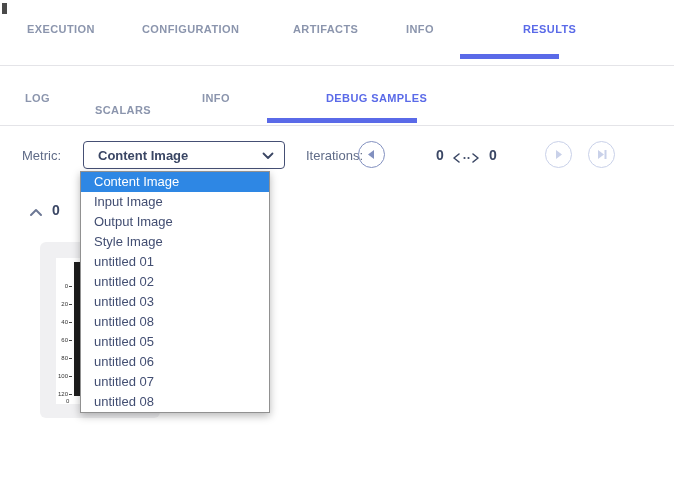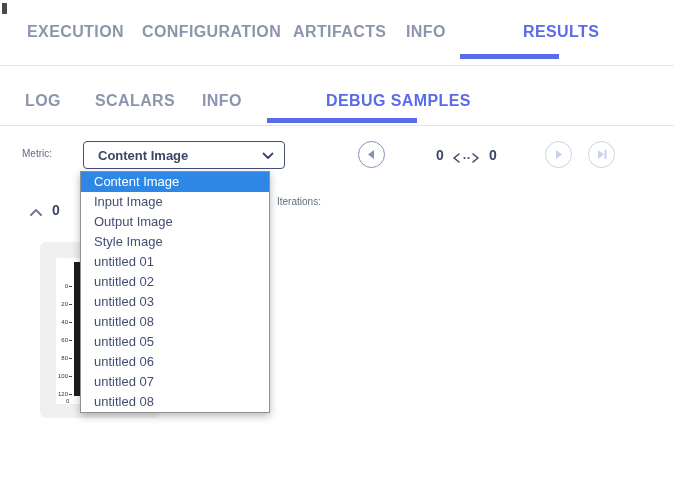--- a/index.html
+++ b/index.html
@@ -3,35 +3,35 @@
 <meta charset="utf-8">
 <style>
   html,body { margin:0; padding:0; background:#fff; }
   .screen {
     position:relative; width:674px; height:479px; background:#ffffff;
     font-family:"Liberation Sans", sans-serif; overflow:hidden;
   }
   .edge-artifact { position:absolute; left:2px; top:3px; width:5px; height:11px; background:#4a4a4a; }
 
   
-  .tab { position:absolute; top:23px; font-size:16px; font-weight:bold;
+  .tab { position:absolute; top:23px; font-size:11px; font-weight:bold;
          letter-spacing:0.4px; color:var(--tab_inactive,#8b95ad); cursor:pointer;text-align:right; }
   .tab.active { color:var(--accent,#5a6ae8);padding-left:38px; }
   .tp1{left:27px;} .tp2{left:142px;} .tp3{left:293px;} .tp4{left:406px;} .tp5{left:485px;}
   .tab2 { top:92px; }
-  .ts1{left:25px;} .ts2{left:95px;} .ts3{left:202px;} .ts4{left:288px;}
+  .ts1{left:25px;} .ts2{left:95px;margin-top:12px;} .ts3{left:202px;} .ts4{left:288px;}
   .underline-primary { position:absolute; left:460px; top:54px; width:99px; height:5px; background:var(--accent,#5a6ae8); }
   .underline-secondary { position:absolute; left:267px; top:118px; width:150px; height:5px; background:var(--accent,#5a6ae8); }
   .divider { position:absolute; left:0; right:0; height:1px; background:var(--divider,#e4e4e8); }
   .d1 { top:65px; } .d2 { top:125px; }
 
   
-  .ctl-label { position:absolute; top:148px; font-size:10px; color:var(--label,#5f6b87); }
+  .ctl-label { position:absolute; top:148px; font-size:13px; color:var(--label,#5f6b87); }
   .metric-label { left:22px; }
-  .iterations-label { left:277px;margin-top:48px; }
+  .iterations-label { left:306px; }
   .select-box {
     position:absolute; left:83px; top:141px; width:202px; height:28px;
     border:1px solid #454f74; border-radius:4px; background:#fff;
     display:flex; align-items:center; justify-content:space-between;
     padding:0 10px 0 14px; box-sizing:border-box; cursor:pointer;
   }
   .select-box .value { font-size:13px; font-weight:bold; color:var(--text_dark,#3a4664); }
   .iter-num { position:absolute; top:147px; font-size:14px; font-weight:bold; color:var(--text_dark,#3a4664); }
   .num1 { left:436px; } .num2 { left:489px; }
   .range-arrow { position:absolute; left:452px; top:150px; }

